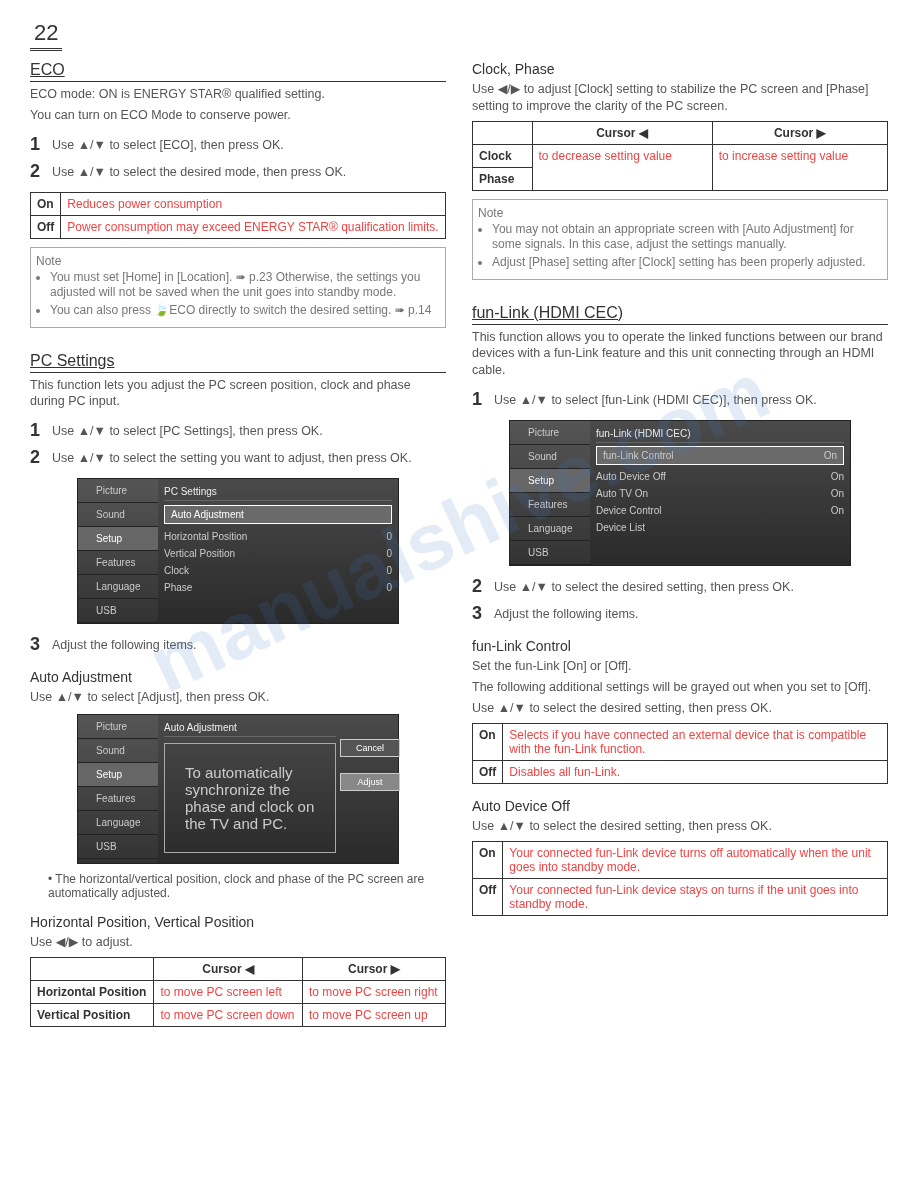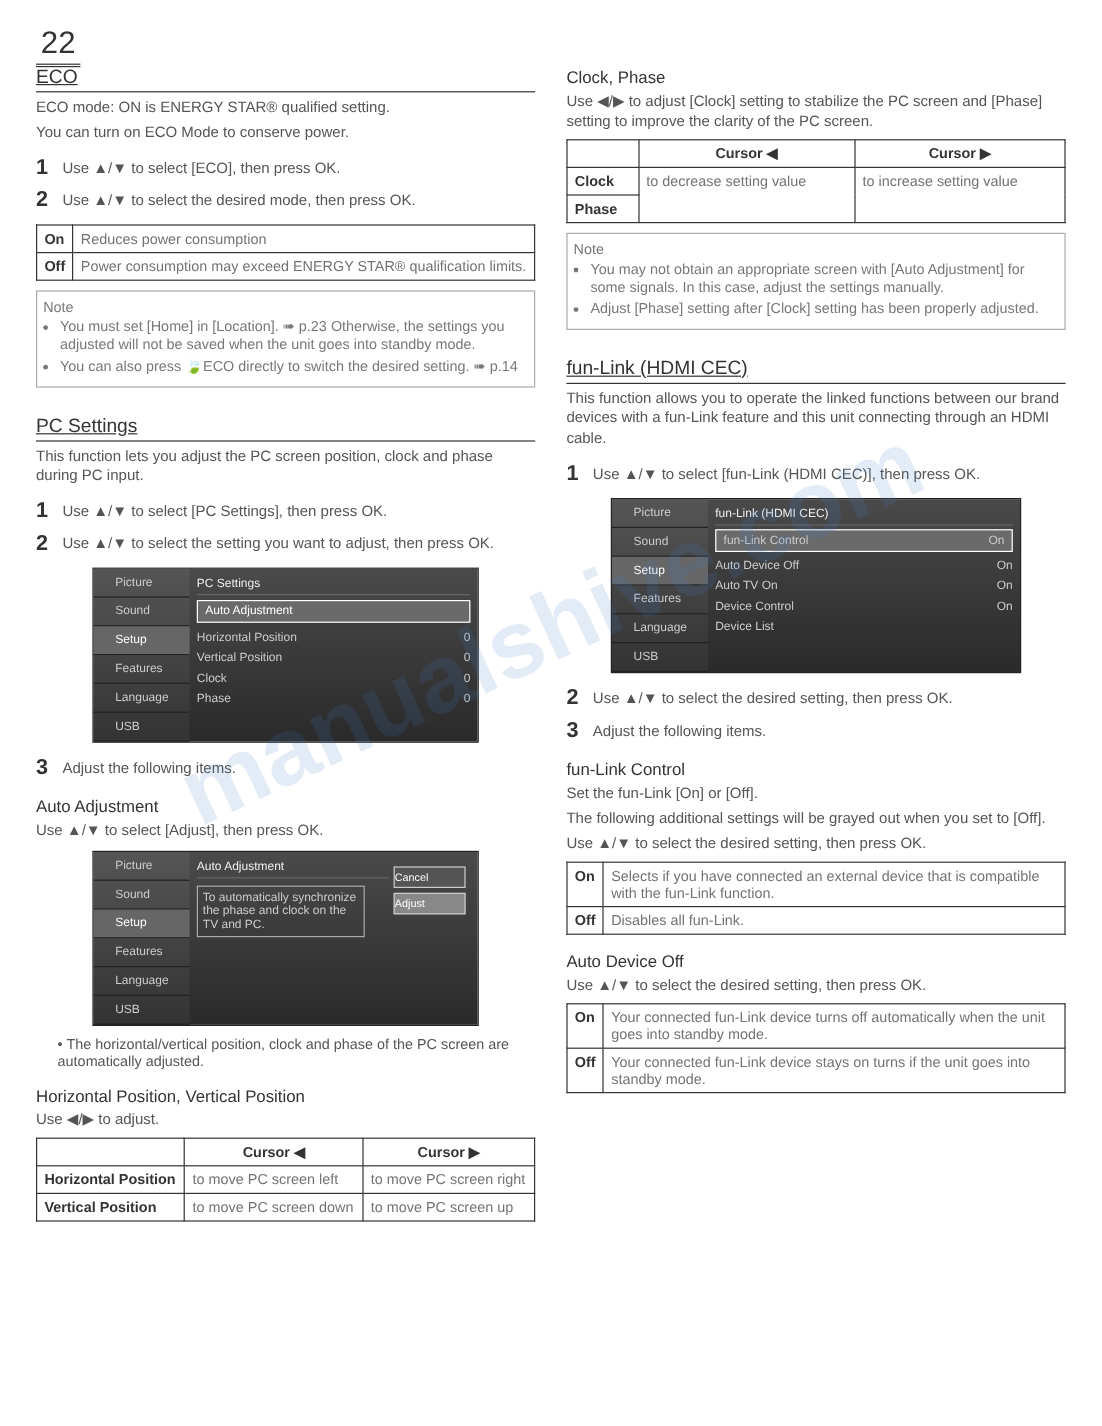--- a/index.html
+++ b/index.html
@@ -7,25 +7,26 @@
     font-size: 12.5px;
     color: #333;
     margin: 0;
     padding: 20px 30px;
     width: 918px;
     box-sizing: border-box;
     background: #fff;
     position: relative;
   }
   .page-number {
-    font-size: 26px;
+    font-size: 22px;
     font-weight: normal;
     border-bottom: 3px double #333;
     display: inline-block;
     padding: 0 4px 2px 4px;
+    margin-bottom: 10px;
   }
   .columns {
     display: flex;
     gap: 26px;
   }
   .col {
     flex: 1;
   }
   h2 {
     font-size: 16px;
@@ -69,21 +70,21 @@
   table.data {
     border-collapse: collapse;
     width: 100%;
     margin: 6px 0 8px 0;
     border-radius: 21px;
   }
   table.data th, table.data td {
     border: 1px solid #333;
     padding: 4px 6px;
     font-size: 12px;
-    color: #737373;
+    color: #ef4444;
     text-align: left;
     vertical-align: top;
   }
   table.data th {
     font-weight: bold;
     color: #333;
     text-align: center;
   }
   table.data .rowlabel {
     font-weight: bold;
@@ -150,34 +151,35 @@
     color:#fff;
   }
   .ss-row {
     display: flex;
     justify-content: space-between;
     padding: 3px 0;
     color:#ccc;
   }
   .ss-text {
     border: 1px solid #aaa;
-    padding: 4px;
+    padding: 20px;
     margin: 6px 0;
-    font-size: 10px;
+    font-size: 15px;
     color:#ccc;
     width: 130px;
   }
   .ss-btn-col {
     width: 60px;
     padding: 4px;
   }
   .ss-btn {
     background:#555;
     border:1px solid #ccc;
-    margin:4px 0;
+    text-align:center;
+    margin:16px 0;
     padding:3px 0;
     color:#fff;
     font-size:9px;
   }
   .bullet-note {
     margin: 6px 0 6px 18px;
     color: #555;
     font-size: 12px;
   }
   .watermark {

